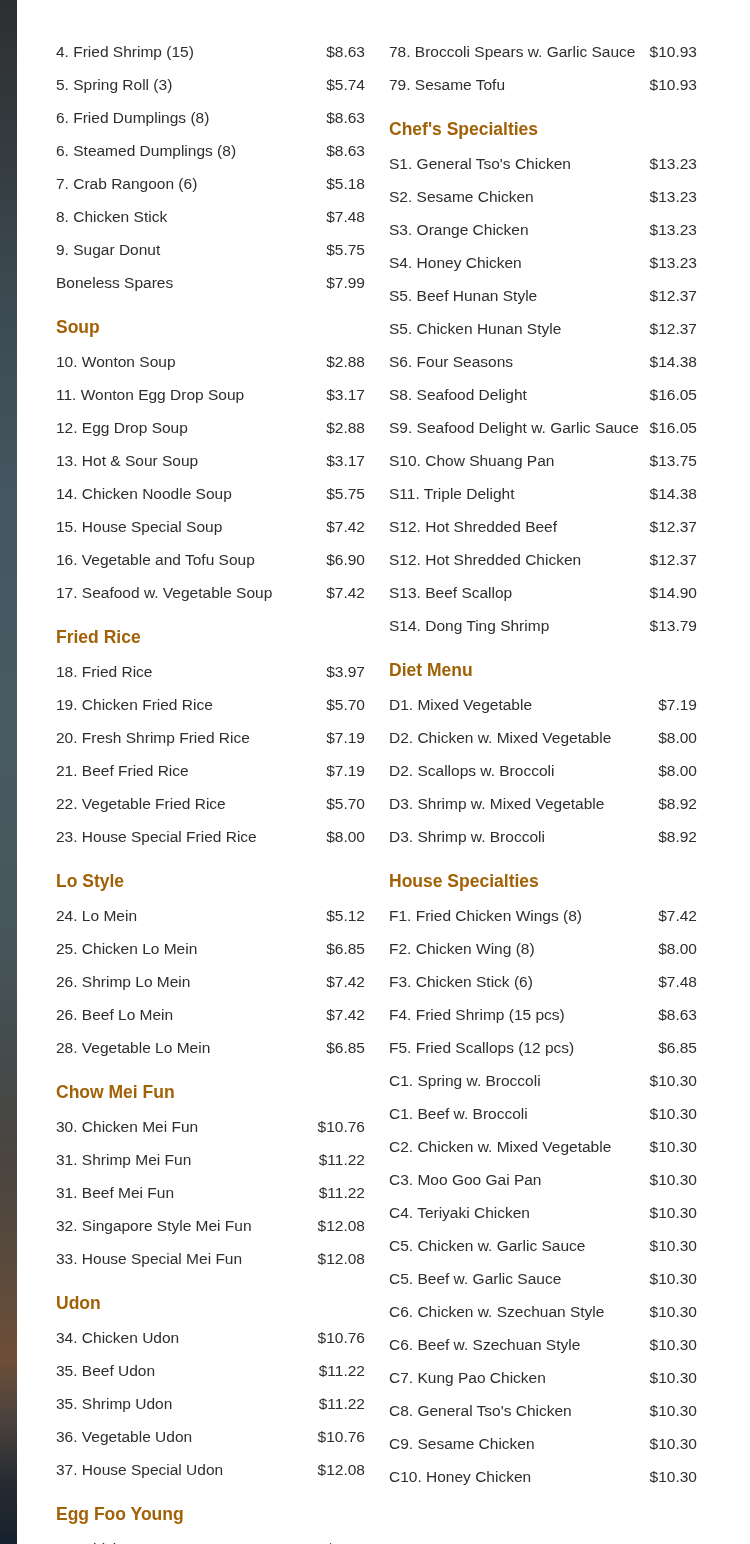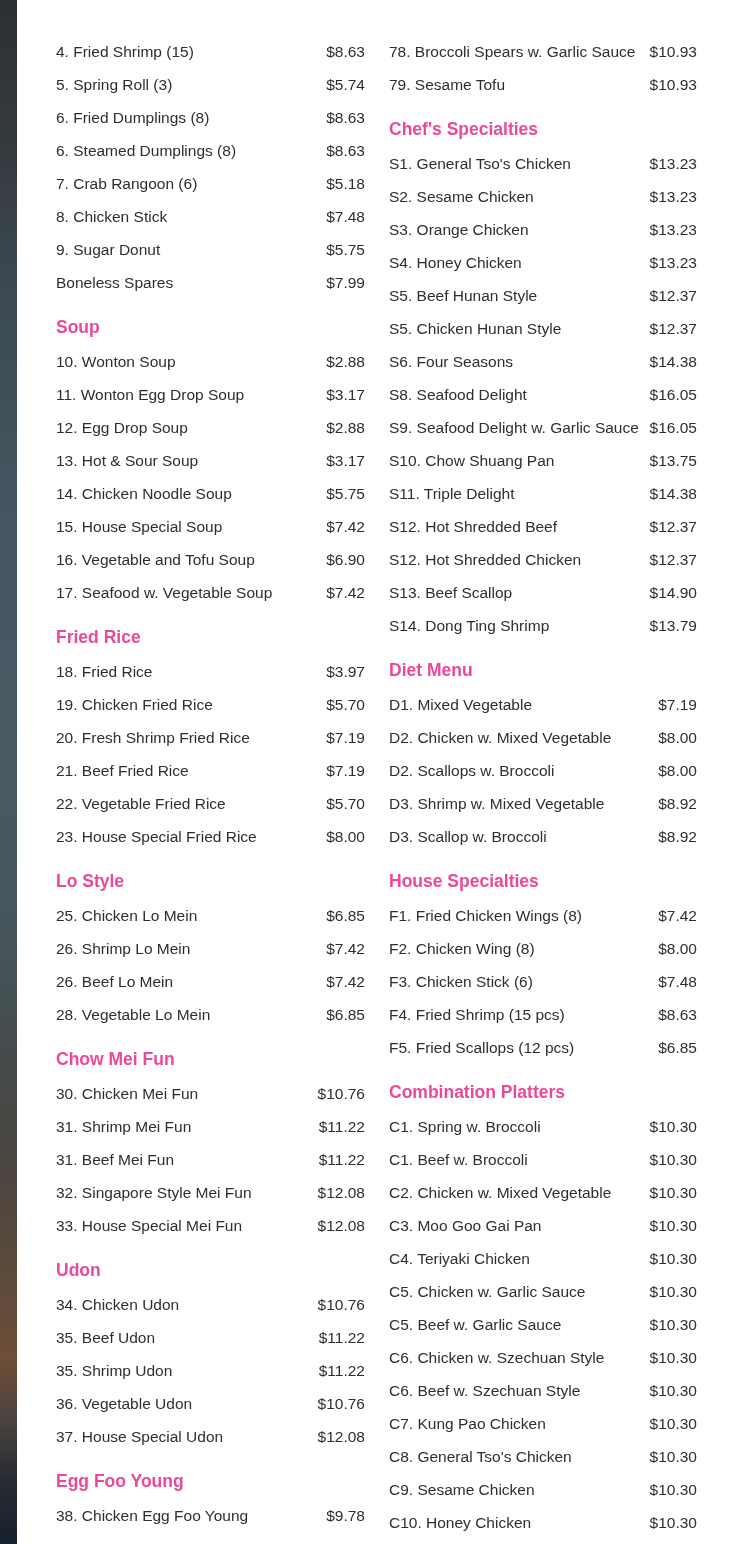--- a/index.html
+++ b/index.html
@@ -61,21 +61,21 @@
   .item-name { flex: 0 1 auto; }
   .item-price { flex: 0 0 auto; margin-left: 6px; }
 
   .section-header {
     margin-top: 10px;
     height: 36px;
     display: flex;
     align-items: center;
     font-size: 17.5px;
     font-weight: bold;
-    color: #ec4899;
+    color: #a16207;
     white-space: nowrap;
   }
 </style>
 </head>
 <body>
 
 <div class="bg-strip"></div>
 
 <div class="menu-panel">
   <div class="menu-col left">
@@ -164,20 +164,24 @@
       <div class="row">
         <span class="item-name">22. Vegetable Fried Rice</span>
         <span class="item-price">$5.70</span>
       </div>
       <div class="row">
         <span class="item-name">23. House Special Fried Rice</span>
         <span class="item-price">$8.00</span>
       </div>
       <div class="section-header">Lo Style</div>
       <div class="row">
+        <span class="item-name">24. Lo Mein</span>
+        <span class="item-price">$5.12</span>
+      </div>
+      <div class="row">
         <span class="item-name">25. Chicken Lo Mein</span>
         <span class="item-price">$6.85</span>
       </div>
       <div class="row">
         <span class="item-name">26. Shrimp Lo Mein</span>
         <span class="item-price">$7.42</span>
       </div>
       <div class="row">
         <span class="item-name">26. Beef Lo Mein</span>
         <span class="item-price">$7.42</span>
@@ -315,21 +319,21 @@
       </div>
       <div class="row">
         <span class="item-name">D2. Scallops w. Broccoli</span>
         <span class="item-price">$8.00</span>
       </div>
       <div class="row">
         <span class="item-name">D3. Shrimp w. Mixed Vegetable</span>
         <span class="item-price">$8.92</span>
       </div>
       <div class="row">
-        <span class="item-name">D3. Scallop w. Broccoli</span>
+        <span class="item-name">D3. Shrimp w. Broccoli</span>
         <span class="item-price">$8.92</span>
       </div>
       <div class="section-header">House Specialties</div>
       <div class="row">
         <span class="item-name">F1. Fried Chicken Wings (8)</span>
         <span class="item-price">$7.42</span>
       </div>
       <div class="row">
         <span class="item-name">F2. Chicken Wing (8)</span>
         <span class="item-price">$8.00</span>
@@ -339,21 +343,20 @@
         <span class="item-price">$7.48</span>
       </div>
       <div class="row">
         <span class="item-name">F4. Fried Shrimp (15 pcs)</span>
         <span class="item-price">$8.63</span>
       </div>
       <div class="row">
         <span class="item-name">F5. Fried Scallops (12 pcs)</span>
         <span class="item-price">$6.85</span>
       </div>
-      <div class="section-header">Combination Platters</div>
       <div class="row">
         <span class="item-name">C1. Spring w. Broccoli</span>
         <span class="item-price">$10.30</span>
       </div>
       <div class="row">
         <span class="item-name">C1. Beef w. Broccoli</span>
         <span class="item-price">$10.30</span>
       </div>
       <div class="row">
         <span class="item-name">C2. Chicken w. Mixed Vegetable</span>

